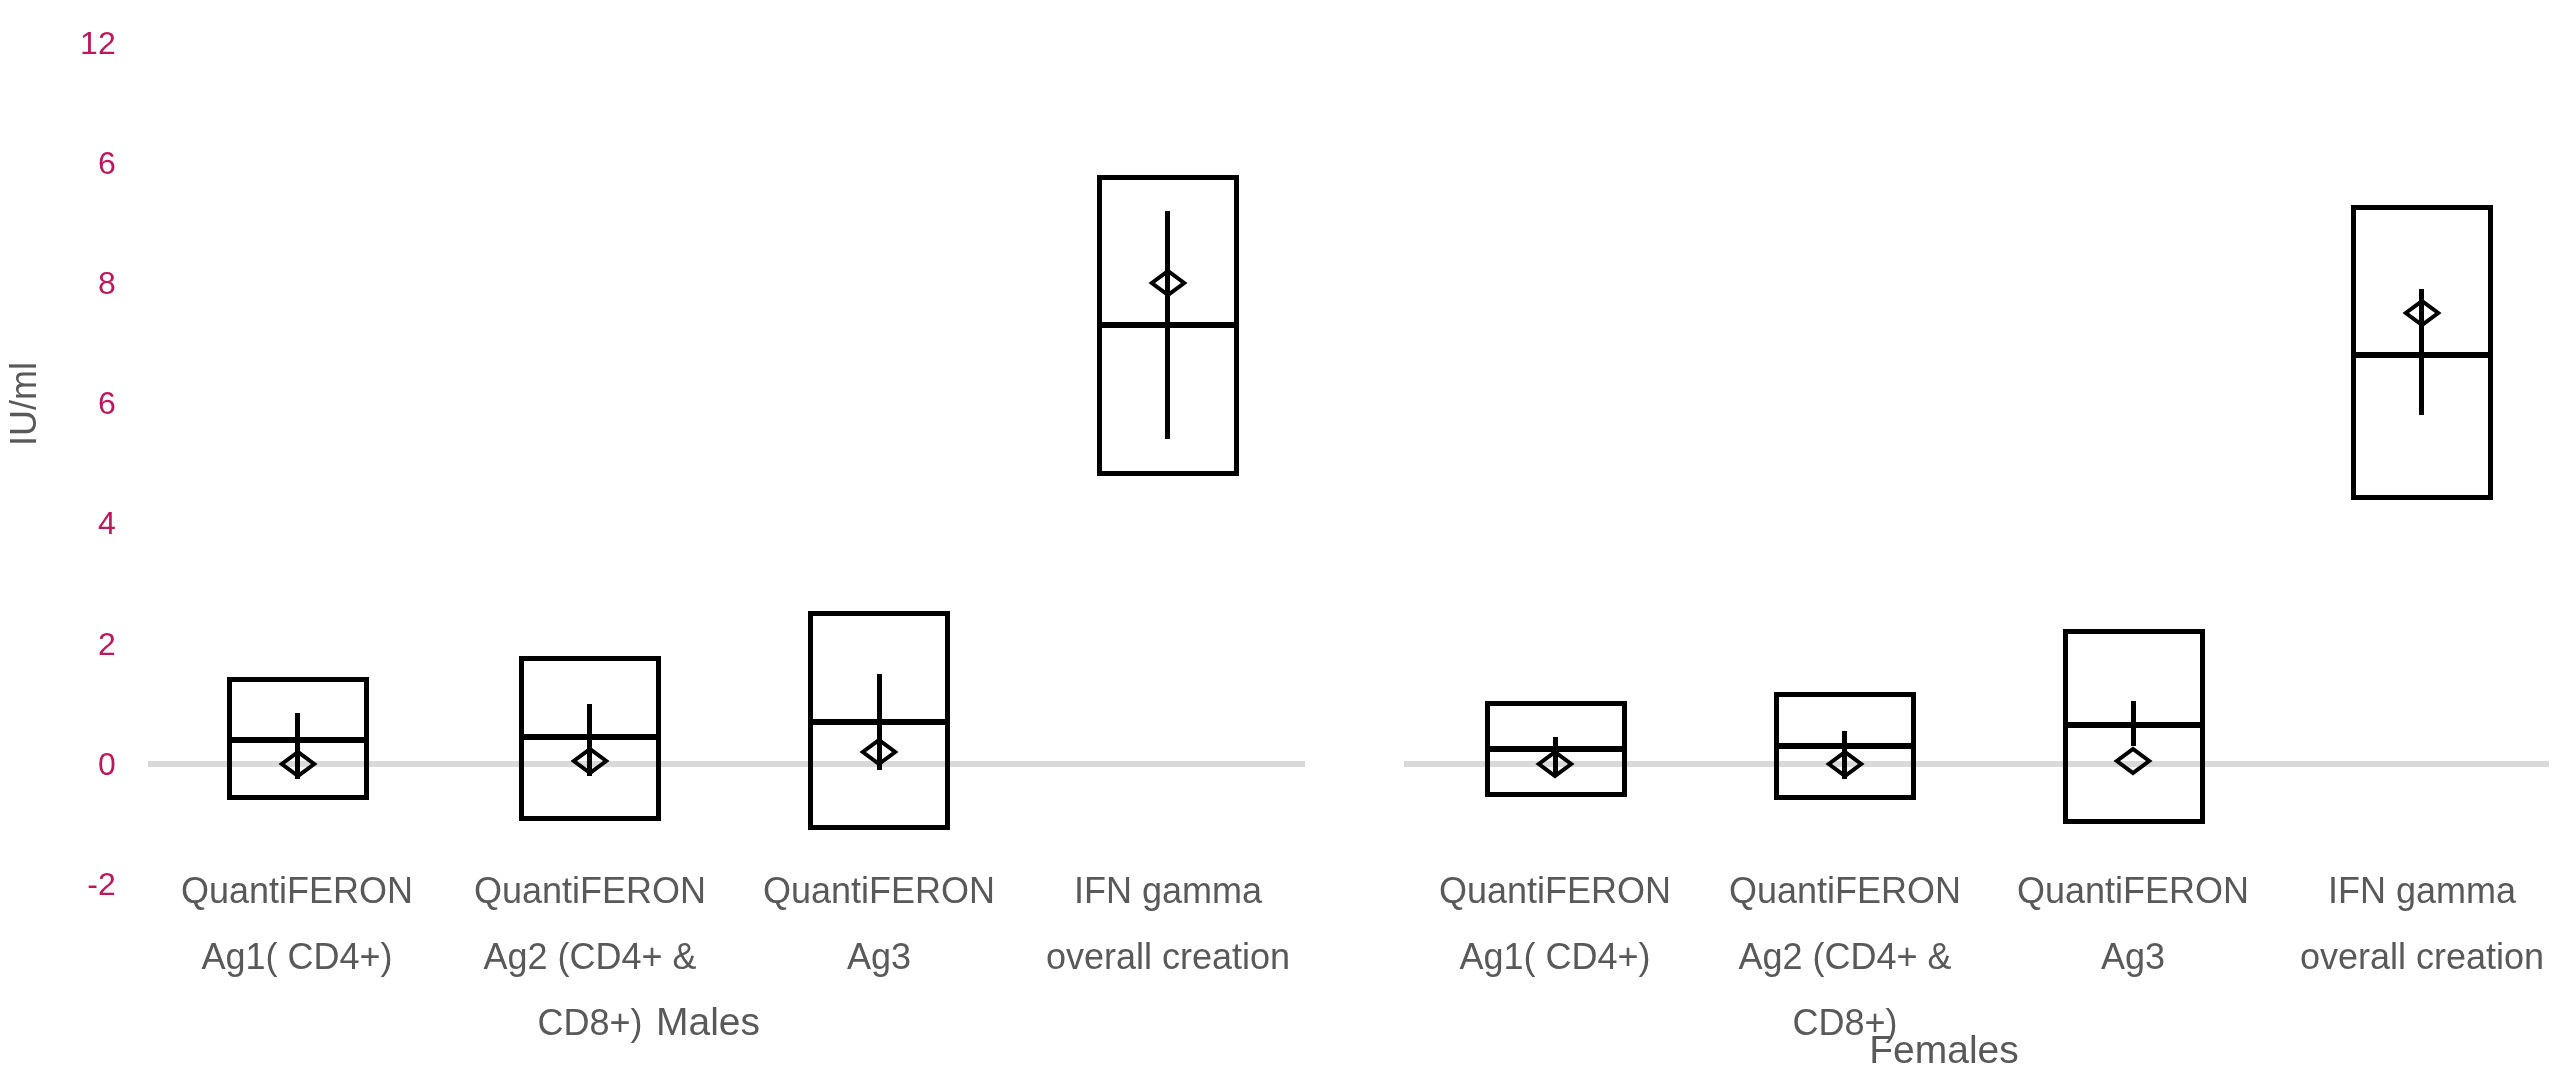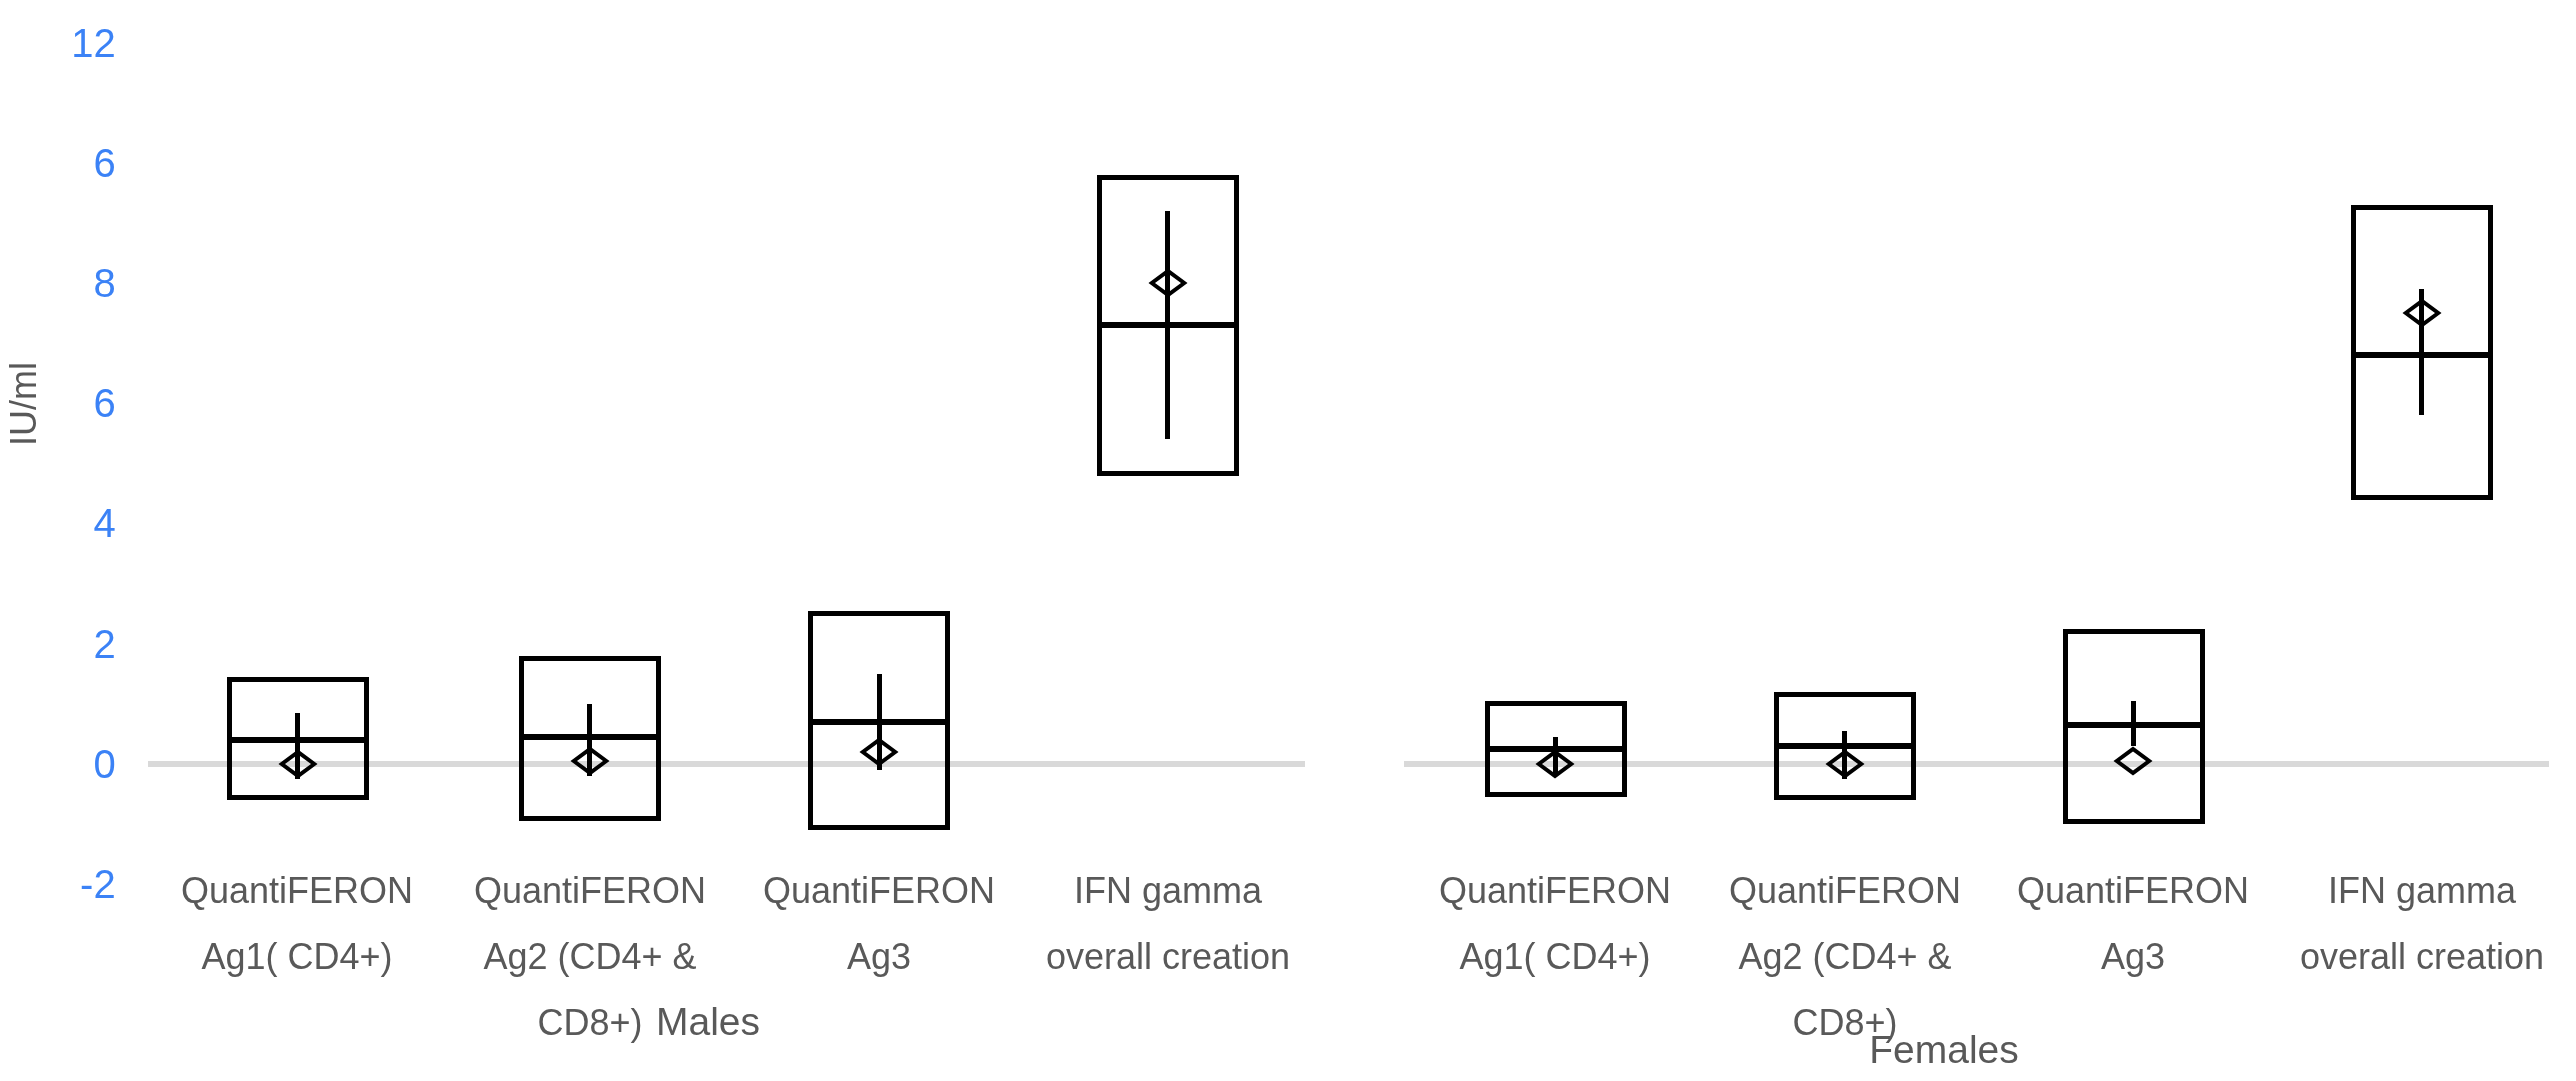--- a/index.html
+++ b/index.html
@@ -2,21 +2,21 @@
 <html style="font-size:10px"><head>
 <meta charset="utf-8">
 <style>
   html,body{margin:0;padding:0;background:#ffffff;}
   body{width:2576px;height:1082px;overflow:hidden;font-family:"Liberation Sans",sans-serif;}
   #stage{position:relative;width:2576px;height:1082px;background:#fff;}
   .title{position:absolute;top:10px;left:1352px;transform:translateX(-50%);
          font-size:46px;color:#1f1f1f;white-space:nowrap;}
   .ylabel{position:absolute;top:404px;left:24px;transform:translate(-50%,-50%) rotate(-90deg);
           font-size:36px;color:#595959;white-space:nowrap;}
-  .ytick{position:absolute;width:100px;text-align:right;font-size:40px;color:#3b82f6;
+  .ytick{position:absolute;width:100px;text-align:right;font-size:32px;color:#be185d;
          transform:translateY(-50%);}
   .gridline{position:absolute;height:5.6px;background:#d9d9d9;}
   .whisker{position:absolute;background:#000;}
   .boxrect{position:absolute;border:5.6px solid #000;background:transparent;box-sizing:border-box;}
   .medline{position:absolute;background:#000;}
   .diamond{position:absolute;border:4.4px solid #000;background:transparent;box-sizing:border-box;}
   .catlabel{position:absolute;width:269px;text-align:center;font-size:36px;line-height:66px;
             color:#595959;transform:translateX(-50%);}
   .grouplabel{position:absolute;font-size:39px;color:#595959;transform:translateX(-50%);
               white-space:nowrap;}

